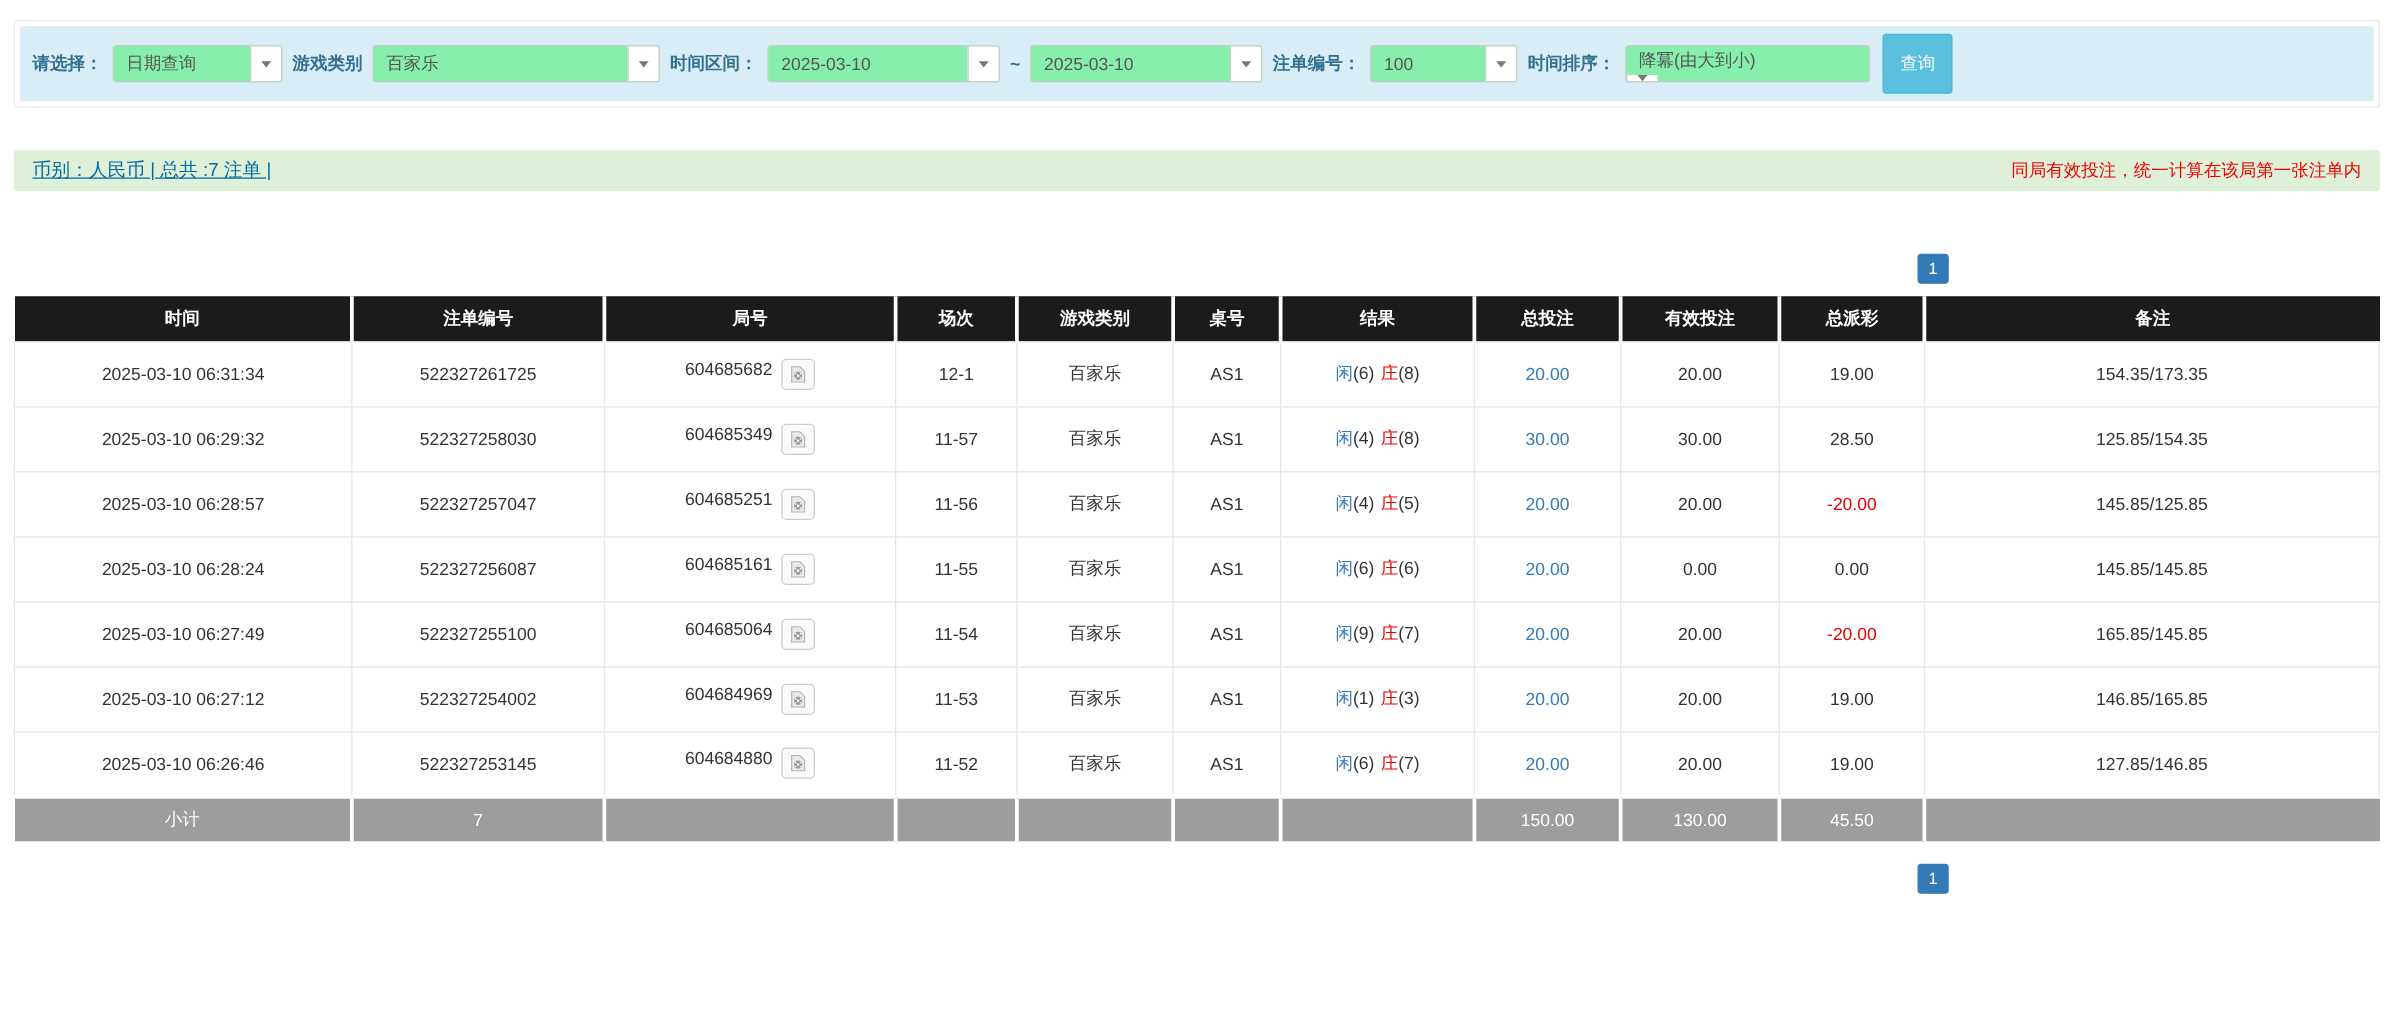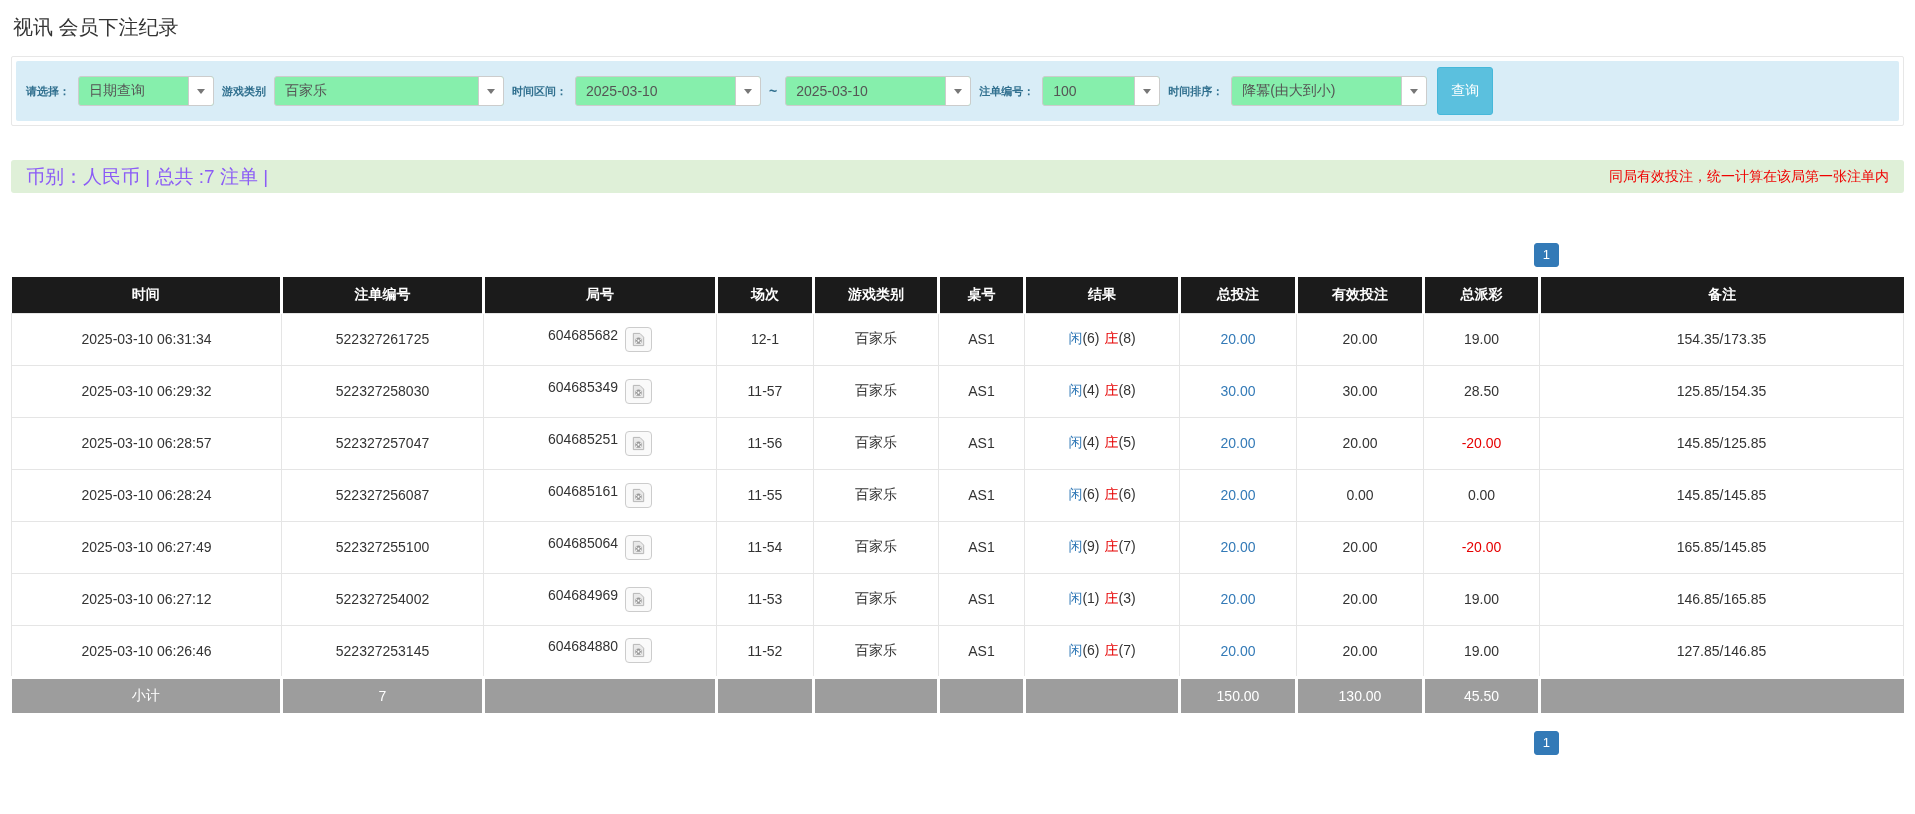--- a/index.html
+++ b/index.html
@@ -17,55 +17,55 @@
   }
 
   
   .filter-panel {
     margin-top:16px; border:1px solid #e7e7e7; border-radius:2px; padding:4px;
   }
   .filter-bar {
     background:#d9edf7; border-radius:2px; padding:6px 10px;
     display:flex; align-items:center; gap:8px; white-space:nowrap;
   }
-  .flabel { color:#31708f; font-weight:bold; font-size:11px; }
+  .flabel { color:#31708f; font-weight:bold; font-size:14px; }
   .select {
     height:30px; background:#86efac; border:1px solid #ccc; border-radius:3px;
     display:flex; align-items:stretch; overflow:hidden; cursor:pointer;
   }
   .select .val { padding:0 10px; font-size:14px; color:#555; flex:1; display:flex; align-items:center; overflow:hidden; }
   .select .arrow {
     width:25px; border-left:1px solid #ccc; background:#fff;
     display:flex; align-items:center; justify-content:center; flex:none;
   }
   .caret {
     width:0; height:0;
     border-left:4px solid transparent; border-right:4px solid transparent;
     border-top:5px solid #777;
   }
   .w-mode  { width:136px; }
   .w-game  { width:230px; }
   .w-date  { width:186px; }
   .w-size  { width:118px; }
-  .w-order { width:196px; }
+  .w-order { width:196px;flex-direction:column; }
   .tilde { color:#31708f; font-weight:bold; }
   .btn-query {
     height:48px; padding:0 13px; margin-left:2px;
     background:#5bc0de; border:1px solid #46b8da; border-radius:3px;
     color:#fff; font-size:14px; cursor:pointer;
     font-family:"Liberation Sans","DejaVu Sans",sans-serif;
   }
 
   
   .summary-bar {
     margin-top:34px; background:#dff0d8; border-radius:3px;
     height:33px; padding:0 15px;
     display:flex; align-items:center; justify-content:space-between;
   }
-  .summary-left  { color:#8b5cf6; font-size:19px; }
+  .summary-left  { color:#0369a1; font-size:15px;text-decoration:underline; }
   .summary-right { color:#f00200; font-size:14px; }
 
   
   .pag-row { display:flex; justify-content:flex-end; padding-right:345px; }
   .pag-top { margin-top:50px; }
   .pag-bottom { margin-top:18px; }
   .page-btn {
     display:inline-block; padding:3px 8px; min-width:10px;
     background:#337ab7; border:1px solid #337ab7; border-radius:3px;
     color:#fff; font-size:13px; line-height:16px; text-align:center;
@@ -102,21 +102,20 @@
     width:27px; height:25px; margin-left:7px; padding:0;
     border:1px solid #ccc; border-radius:4px; background:#fafafa;
     display:inline-flex; align-items:center; justify-content:center; cursor:pointer;
   }
 </style>
 </head>
 <body>
 
 <div class="page">
 
-  <h1 class="page-title">视讯 会员下注纪录</h1>
 
   <div class="filter-panel">
     <div class="filter-bar">
       <span class="flabel">请选择：</span>
       <div class="select w-mode">
         <span class="val">日期查询</span>
         <span class="arrow">
             <span class="caret"></span>
           </span>
       </div>

